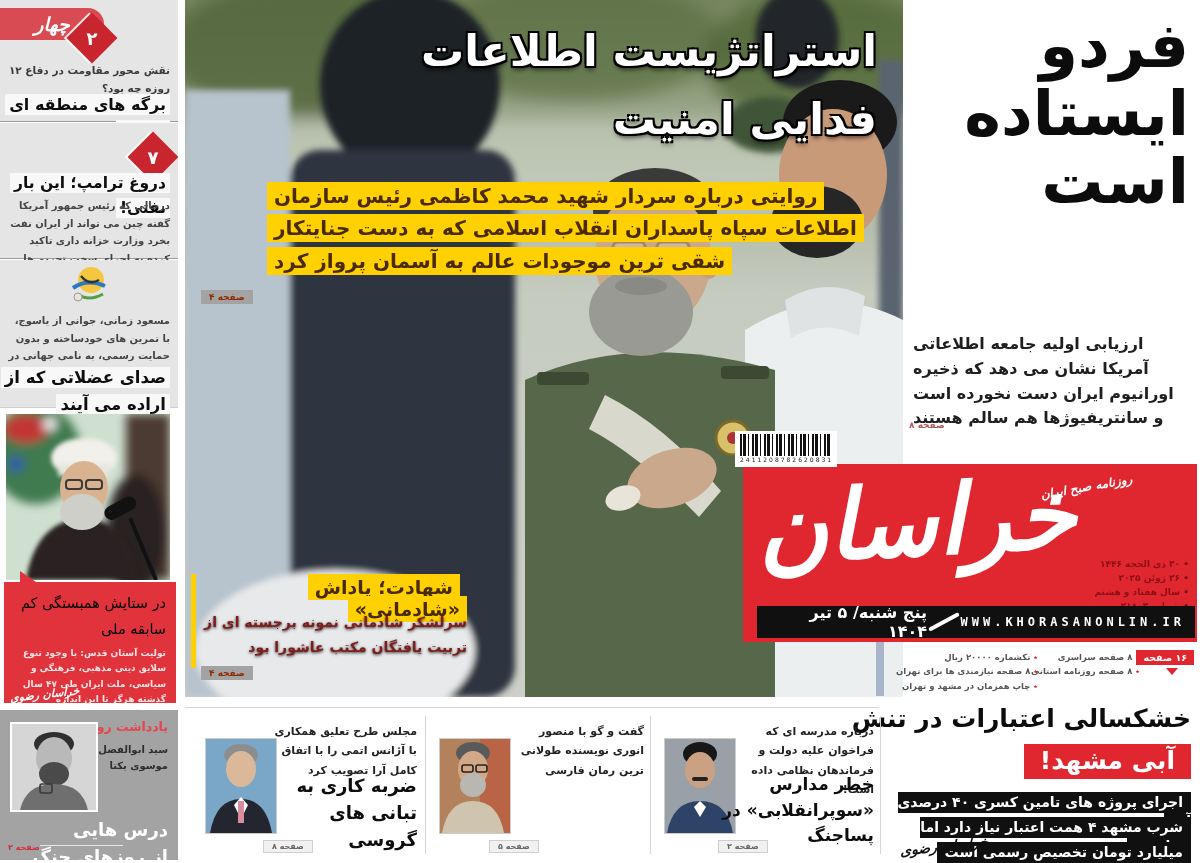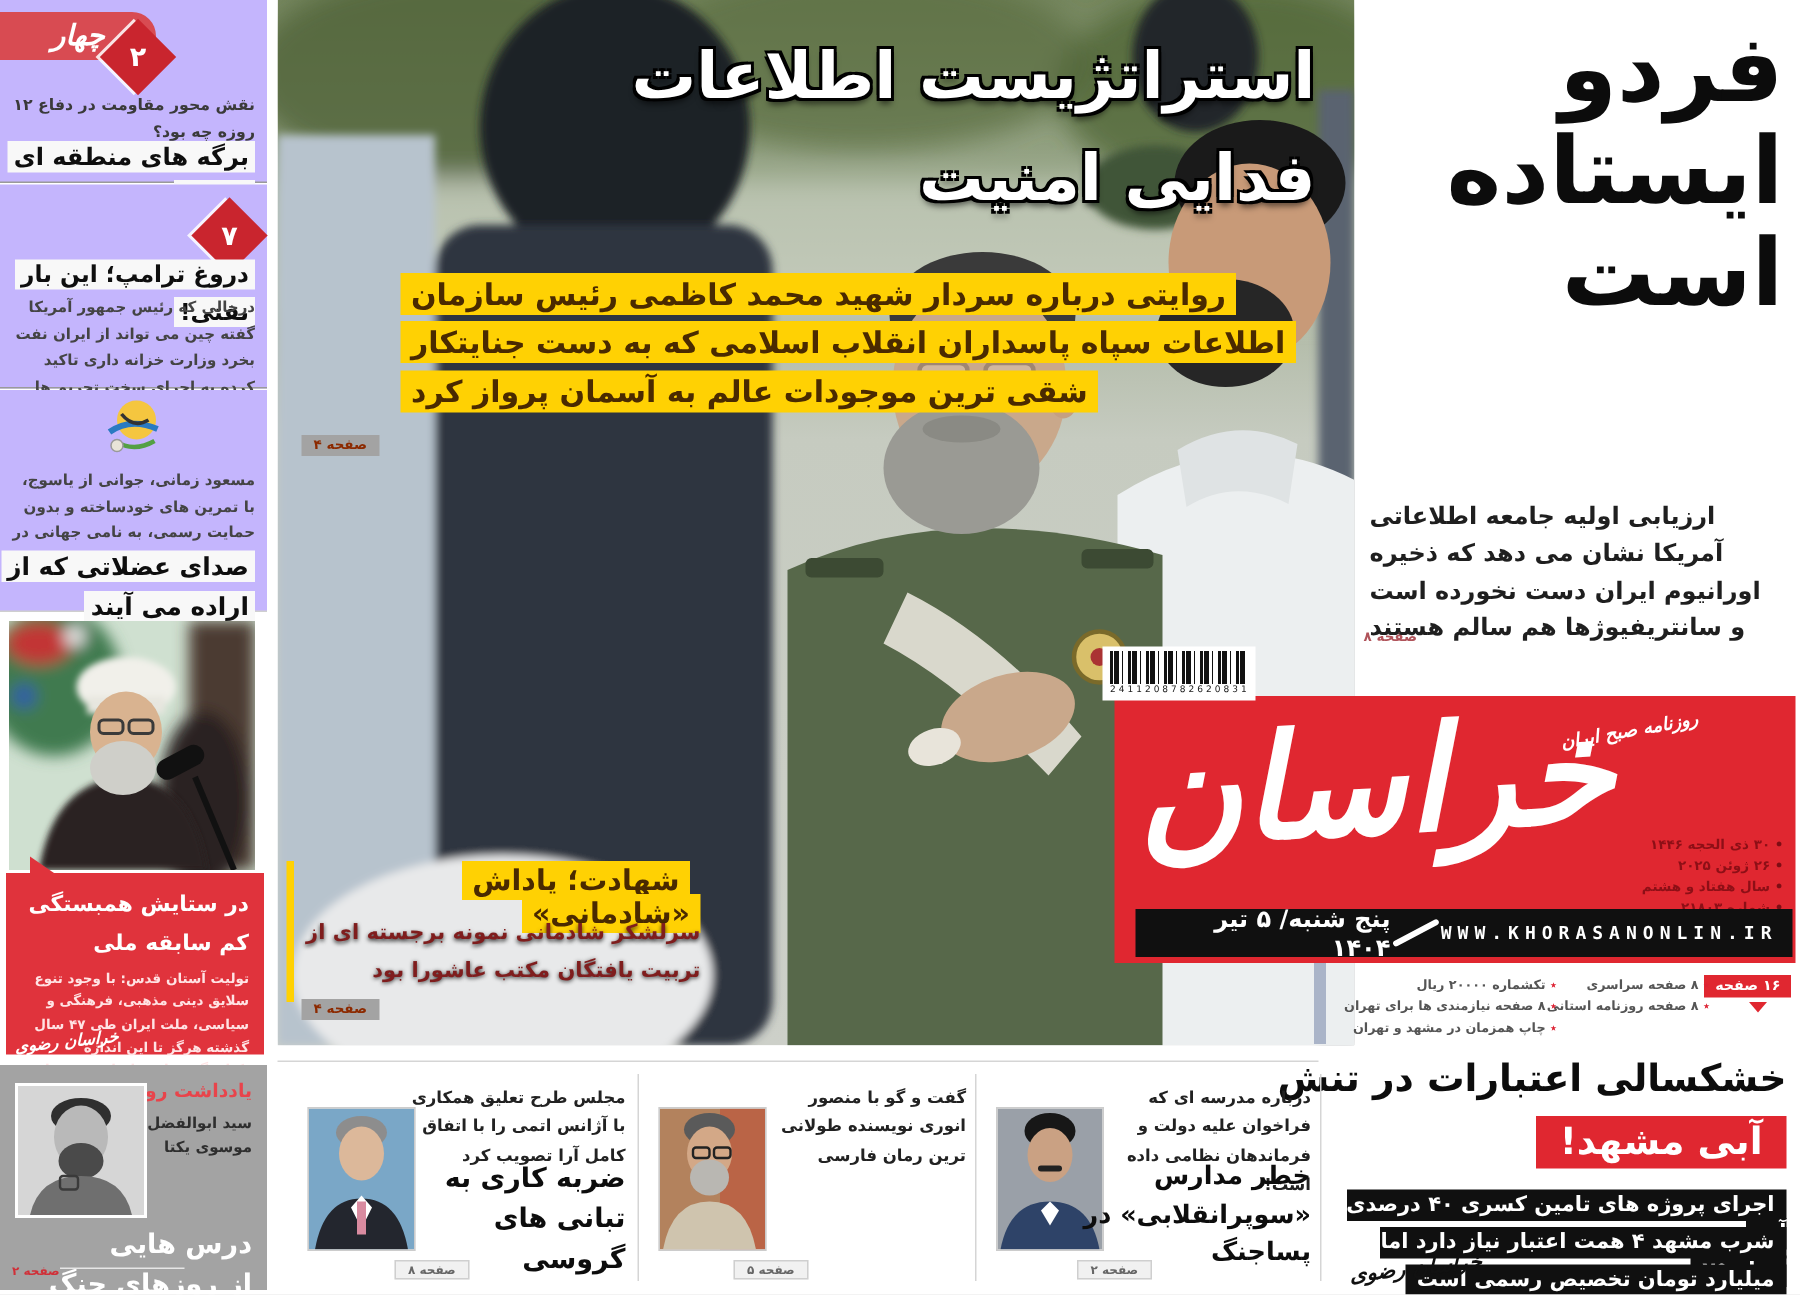--- a/index.html
+++ b/index.html
@@ -2,40 +2,40 @@
 <html lang="fa" dir="rtl"><head>
 <meta charset="utf-8">
 <style>
   * { margin:0; padding:0; box-sizing:border-box; }
   html,body { background:#e9e9e9; }
   body { font-family:"DejaVu Sans","Liberation Sans",sans-serif; }
   .page { position:relative; width:1200px; height:863px; background:#fff; overflow:hidden; direction:rtl; margin:0 auto; }
   .abs { position:absolute; }
 
   
-  .leftcol-sec { position:absolute; left:0; width:178px; background:#c4b5fd; }
+  .leftcol-sec { position:absolute; left:0; width:178px; background:#e5e5e5; }
   .sec1 { top:0; height:122px; border-bottom:1px solid #9a9a9a; }
   .sec2 { top:123px; height:136px; border-bottom:1px solid #9a9a9a; }
   .sec3 { top:260px; height:148px; border-bottom:1px solid #cfcfcf; }
   .banner { position:absolute; left:0; top:8px; width:104px; height:32px; background:#d84b52; border-radius:0 16px 16px 0; display:flex; align-items:center; justify-content:center; }
   .banner span { color:#fff; font-weight:bold; font-size:19px; font-style:italic; letter-spacing:2px; }
   .diamond { position:absolute; width:36px; height:36px; background:#c9252e; transform:rotate(45deg); box-shadow:-2px 2px 0 rgba(255,255,255,.85); display:flex; align-items:center; justify-content:center; }
   .diamond b { transform:rotate(-45deg); color:#fff; font-size:18px; }
   .d2 { left:74px; top:20px; }
   .d7 { left:64px; top:8px; position:relative; margin:8px 0 6px 0; }
   .small-intro { font-size:10.5px; font-weight:bold; color:#3a3a3a; line-height:1.7; text-align:right; }
   .col-h1 { font-size:16px; font-weight:800; color:#0e0e0e; line-height:1.6; text-align:right; }
   .white-strip { background:#f8f8f8; padding:1px 4px; box-decoration-break:clone; -webkit-box-decoration-break:clone; }
   .col-body { font-size:10px; font-weight:bold; color:#444; line-height:1.75; text-align:right; }
   .zlogo { display:block; margin:4px auto 2px auto; }
   
   .cleric-photo { position:absolute; left:6px; top:414px; width:164px; height:166px; overflow:hidden; }
   .redbox { position:absolute; left:4px; top:582px; width:172px; height:121px; background:#e0333c; padding:8px 10px 4px 10px; }
   .redbox::before { content:""; position:absolute; left:16px; top:-11px; width:0; height:0; border-right:16px solid transparent; border-bottom:11px solid #e0333c; }
-  .redbox-h { color:#ffffff; font-size:14.5px; font-weight:700; line-height:1.8; text-align:right; }
+  .redbox-h { color:#000000; font-size:14.5px; font-weight:400; line-height:1.8; text-align:right; }
   .redbox-b { color:#ffe3e4; font-size:9px; font-weight:bold; line-height:1.7; text-align:right; margin-top:4px; }
   .sig { font-style:italic; font-weight:bold; transform:rotate(-6deg) skewX(-6deg); display:inline-block; }
   .redbox .sig { position:absolute; left:6px; bottom:2px; color:#fff; font-size:11px; }
   
   .notebox { position:absolute; left:0; top:710px; width:178px; height:150px; background:#a3a3a3; }
   .note-label { position:absolute; right:10px; top:9px; color:#e8444b; font-size:12.5px; font-weight:800; }
   .note-author { position:absolute; right:10px; top:32px; width:70px; color:#2e2e2e; font-size:10px; font-weight:bold; line-height:1.6; text-align:right; }
   .note-photo { position:absolute; left:10px; top:12px; width:88px; height:90px; background:#fff; padding:2px; }
   .note-h { position:absolute; right:10px; top:106px; color:#fff; font-size:18px; font-weight:800; line-height:1.5; text-align:right; white-space:pre-line; }
   .note-rule { position:absolute; left:40px; right:55px; bottom:14px; height:1px; background:#e6e6e6; }

